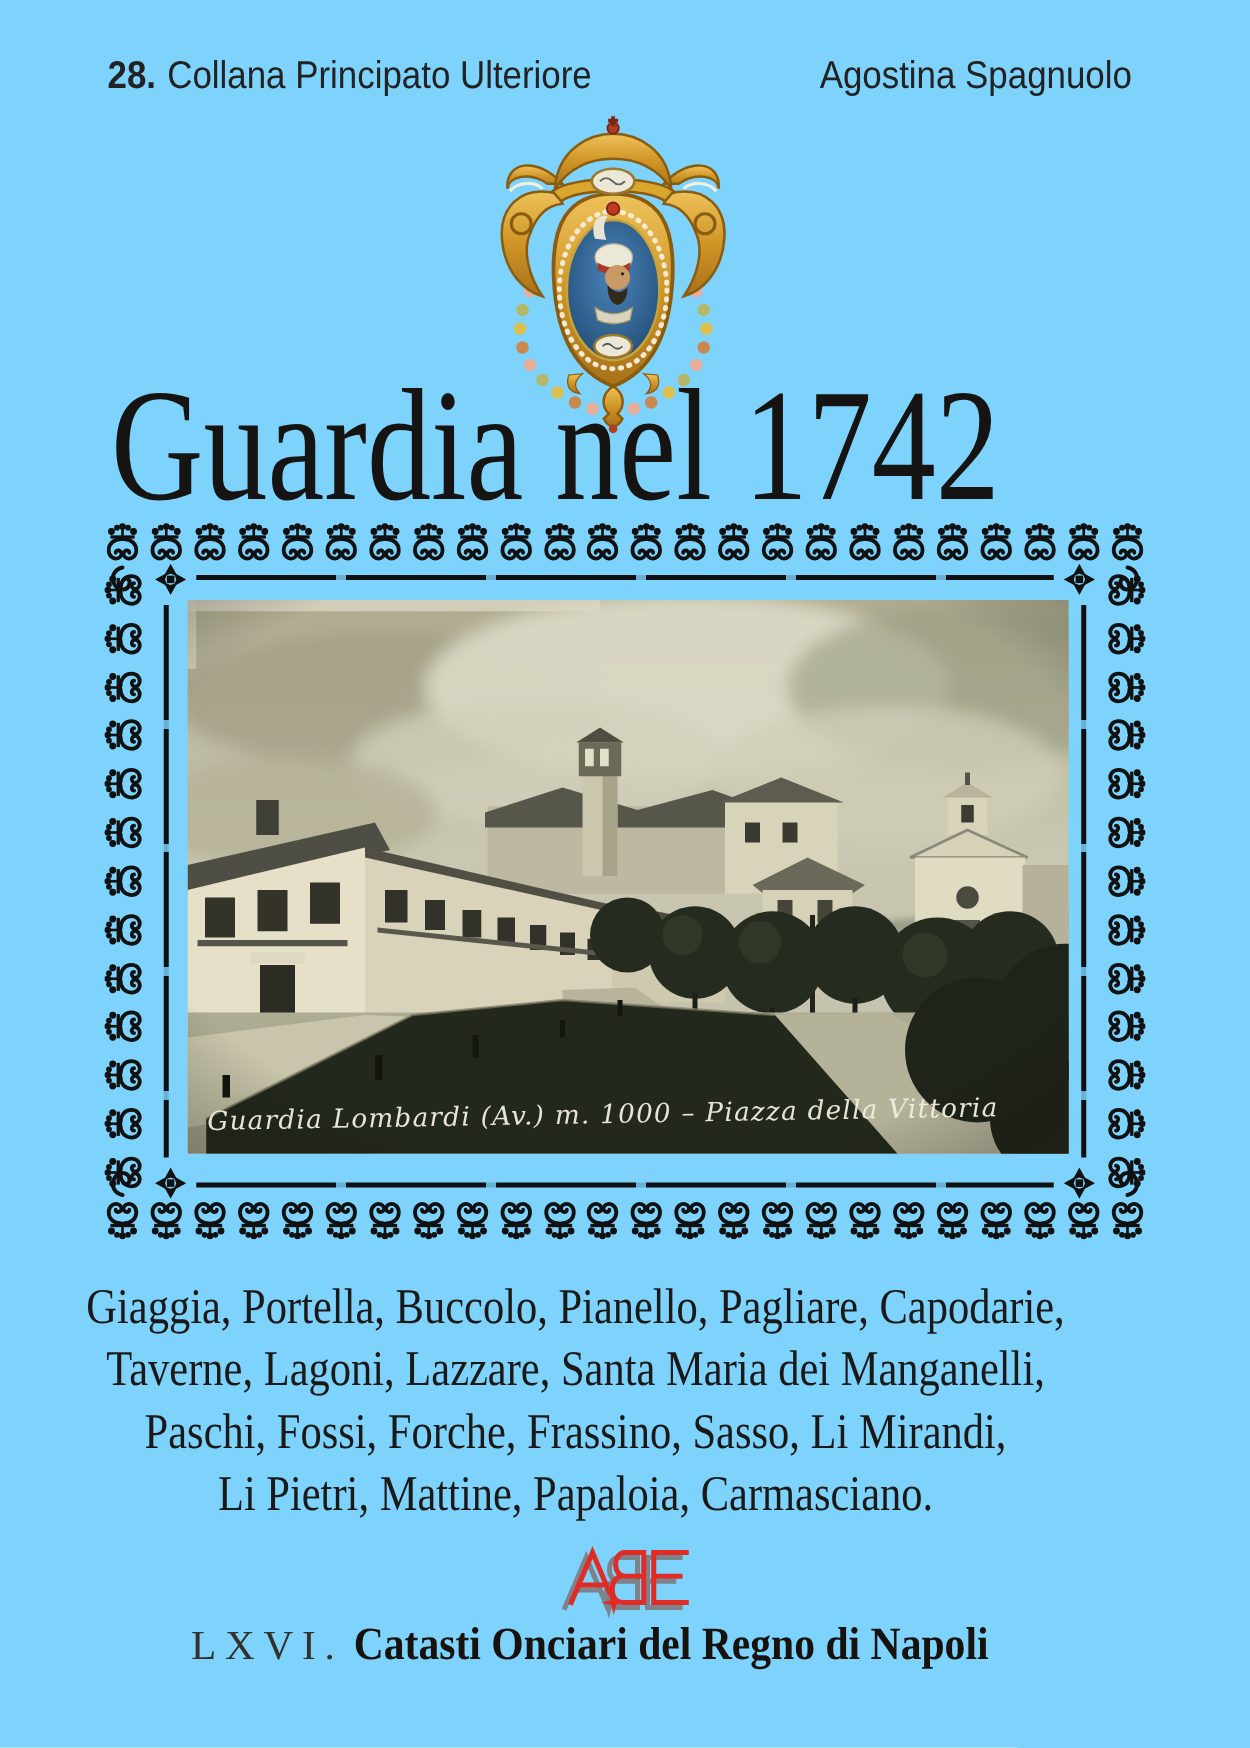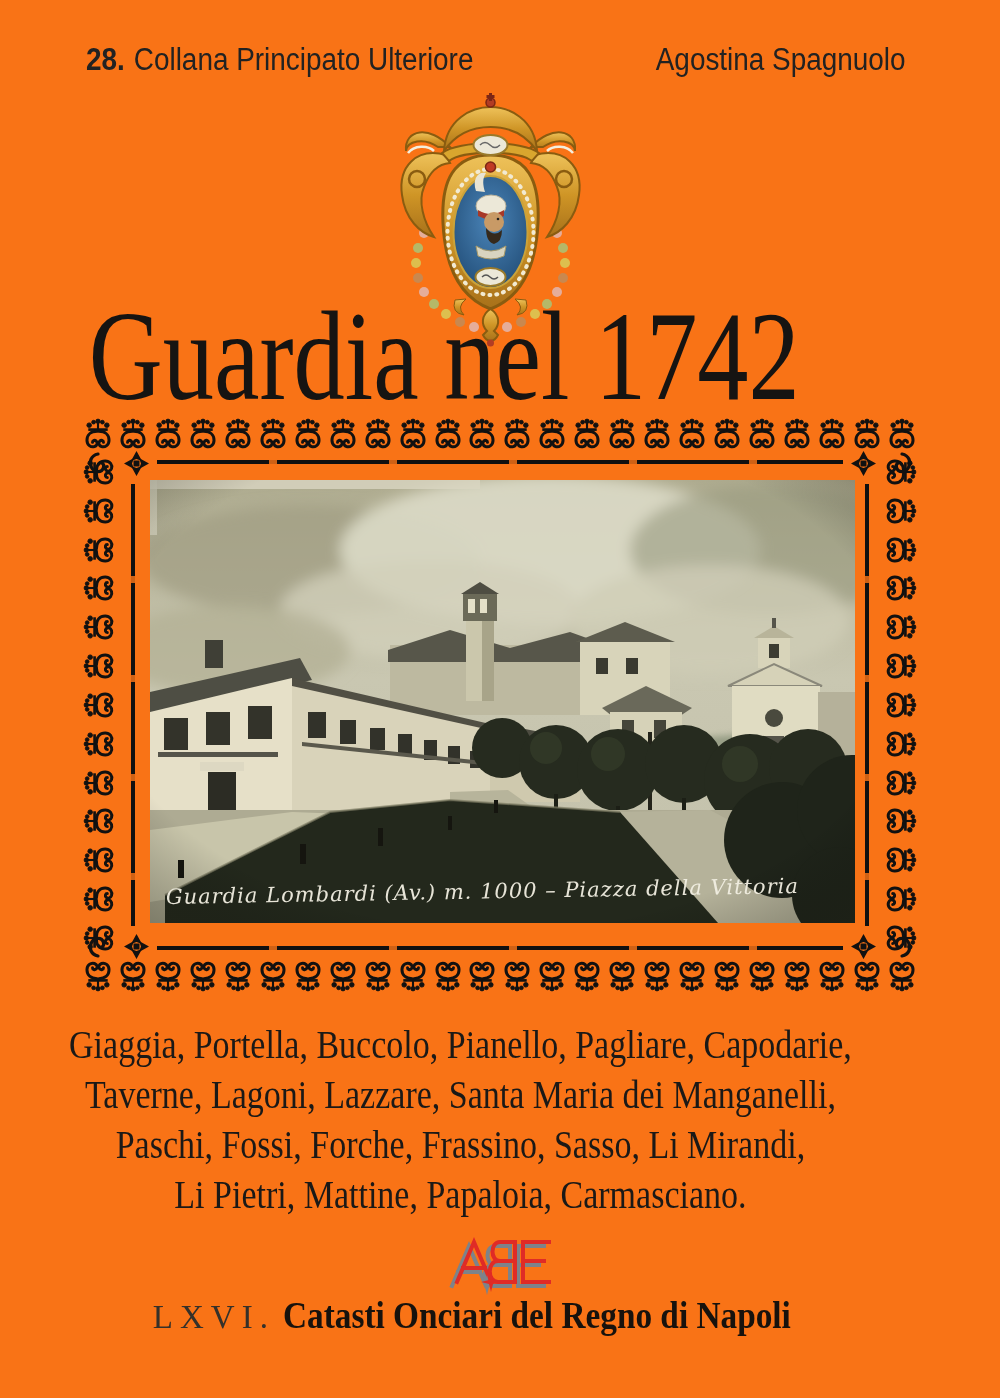--- a/index.html
+++ b/index.html
@@ -1,16 +1,16 @@
 <!DOCTYPE html>
 <html><head>
 <meta charset="utf-8">
 <style>
   html,body{margin:0;padding:0;}
-  .cover{position:relative;width:1000px;height:1398px;background:#f97316;overflow:hidden;
+  .cover{position:relative;width:1000px;height:1398px;background:#7dd3fc;overflow:hidden;
          font-family:"Liberation Serif",serif;color:#171513;}
 
   
   .header{position:absolute;top:42px;left:86px;right:94px;display:flex;justify-content:space-between;
           font-family:"Liberation Sans",sans-serif;font-size:31px;color:#222;}
   .hdr-left{white-space:nowrap;transform:scaleX(.9);transform-origin:left center;}
   .hdr-right{white-space:nowrap;transform:scaleX(.9);transform-origin:right center;}
   .hdr-num{font-weight:700;margin-right:10px;}
 
   

